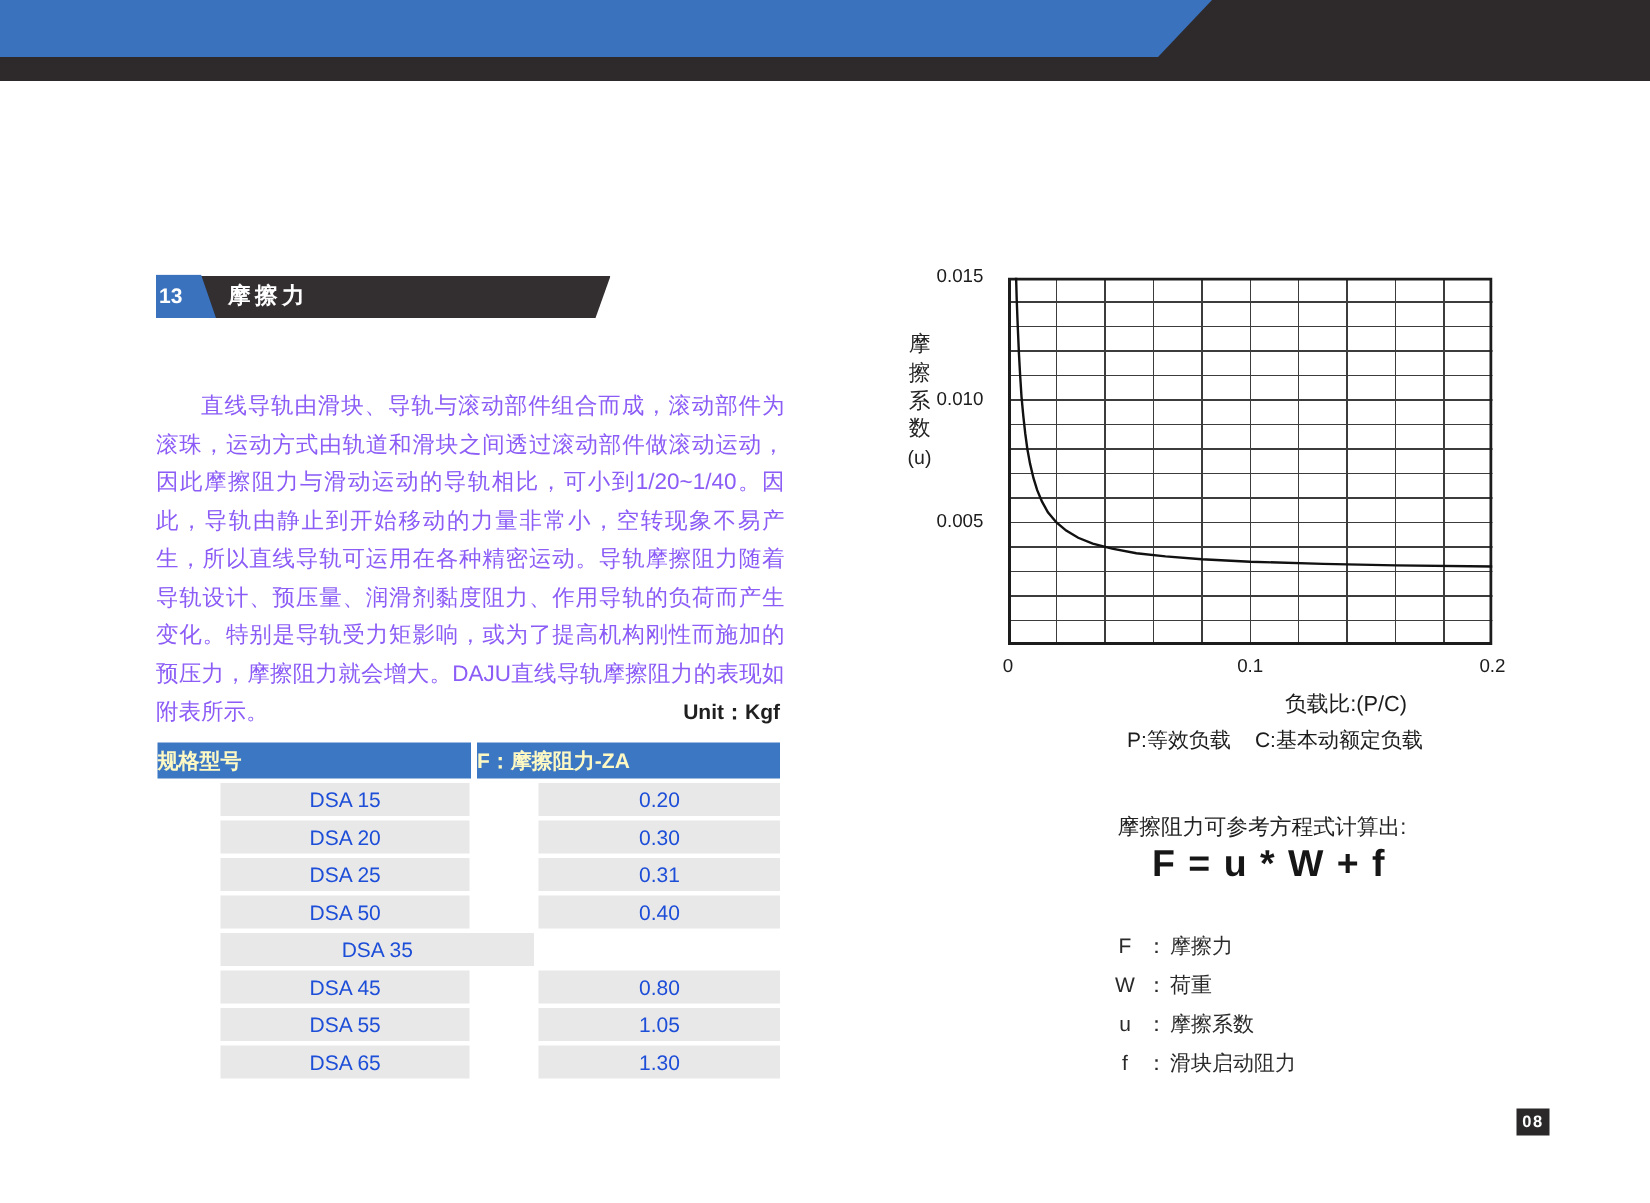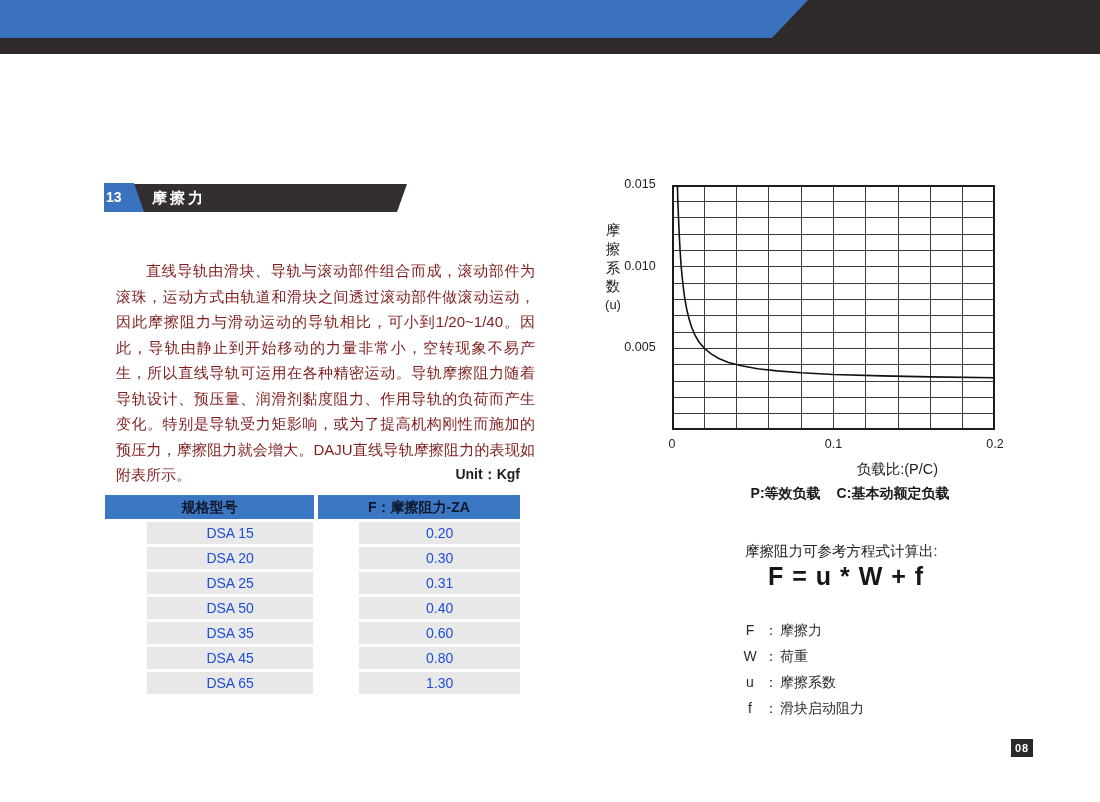--- a/index.html
+++ b/index.html
@@ -19,44 +19,44 @@
                 color:#fff; font-size:17.5px; font-weight:bold; letter-spacing:1px; }
   
   .sec-bar    { position:absolute; left:118px; top:184px; width:289px; height:28px; background:#332e2f;
                 clip-path:polygon(0 0, 289px 0, 279px 28px, 12px 28px); }
   .sec-num    { position:absolute; left:104px; top:183px; width:40px; height:29px; background:var(--blue,#3a72bd);
                 clip-path:polygon(0 0, 30px 0, 40px 29px, 0 29px);
                 color:#fff; font-weight:bold; font-size:14px; line-height:29px; text-align:left; padding-left:2px; }
   .sec-title  { position:absolute; left:152px; top:183px; height:29px; line-height:29px;
                 color:#fff; font-weight:bold; font-size:15px; letter-spacing:3px; }
   
-  .para { position:absolute; left:116px; top:258px; width:419px;
-          font-size:15px; line-height:25.5px; text-align:justify; text-indent:2em; color:#7f1d1d; }
+  .para { position:absolute; left:104px; top:258px; width:419px;
+          font-size:15px; line-height:25.5px; text-align:justify; text-indent:2em; color:#8b5cf6; }
   
   .unit-label { position:absolute; left:380px; top:466px; width:140px; text-align:right;
                 font-size:14px; font-weight:bold; color:#1f1f1f; }
   .spec-table { position:absolute; left:105px; top:495px; width:415px; }
   .t-head { display:flex; gap:4px; height:24px; }
-  .t-head > div { background:var(--tableblue,#3c77c4); color:#0f172a; font-weight:bold; font-size:14px;
-                  line-height:24px; text-align:center; }
+  .t-head > div { background:var(--tableblue,#3c77c4); color:#fef9c3; font-weight:bold; font-size:14px;
+                  line-height:24px; }
   .t-row  { display:flex; gap:4px; height:22px; margin-top:3px; }
   .t-row > div { background:var(--rowgray,#e9e8e8); color:#1d4ed8; font-size:14px;
                  line-height:22px; text-align:center;margin-left:42px; }
   .c1 { width:209px; } .c2 { width:202px; }
   
   .chart-svg  { position:absolute; left:672px; top:185px; }
   .y-axis-label { position:absolute; left:599px; top:221px; width:28px; text-align:center; color:#222; }
   .y-axis-label div { font-size:14.5px; line-height:18.8px; }
   .y-axis-label div.unit { font-size:13px; }
   .y-tick { position:absolute; width:50px; text-align:center; font-size:12.5px; color:#1d1d1d; }
   .x-tick { position:absolute; width:40px; text-align:center; font-size:12.5px; color:#1d1d1d; }
   .x-axis-label { position:absolute; left:738px; top:460px; width:200px; text-align:right;
                   font-size:14.5px; color:#1c1c1c; }
   .chart-note { position:absolute; left:700px; top:485px; width:300px; text-align:center;
-                font-size:14px; color:#1c1c1c;font-weight:bold; }
+                font-size:14px; color:#1c1c1c; }
   .chart-note span { margin:0 8px; }
   
   .formula-intro { position:absolute; left:745px; top:542px; font-size:14.5px; color:#222; }
   .formula-eq    { position:absolute; left:768px; top:562px; font-size:25px; font-weight:bold;
                    color:#161616; letter-spacing:1px; }
   .vars { position:absolute; left:738px; top:620px; font-size:14px; color:#2a2a2a; }
   .var-row { display:flex; height:26px; line-height:20px; align-items:flex-start; }
   .var-sym { width:24px; text-align:center; }
   .var-sep { width:18px; text-align:center; }
   
@@ -97,25 +97,28 @@
         <div class="t-row">
           <div class="c1">DSA 25</div>
           <div class="c2">0.31</div>
         </div>
         <div class="t-row">
           <div class="c1">DSA 50</div>
           <div class="c2">0.40</div>
         </div>
         <div class="t-row">
           <div class="c1">DSA 35</div>
-          <div class="c2">0.60</div>
         </div>
         <div class="t-row">
           <div class="c1">DSA 45</div>
           <div class="c2">0.80</div>
+        </div>
+        <div class="t-row">
+          <div class="c1">DSA 55</div>
+          <div class="c2">1.05</div>
         </div>
         <div class="t-row">
           <div class="c1">DSA 65</div>
           <div class="c2">1.30</div>
         </div>
       </div>
   </div>
 
   <div class="y-axis-label" id="ylabel">
       <div>摩</div>

